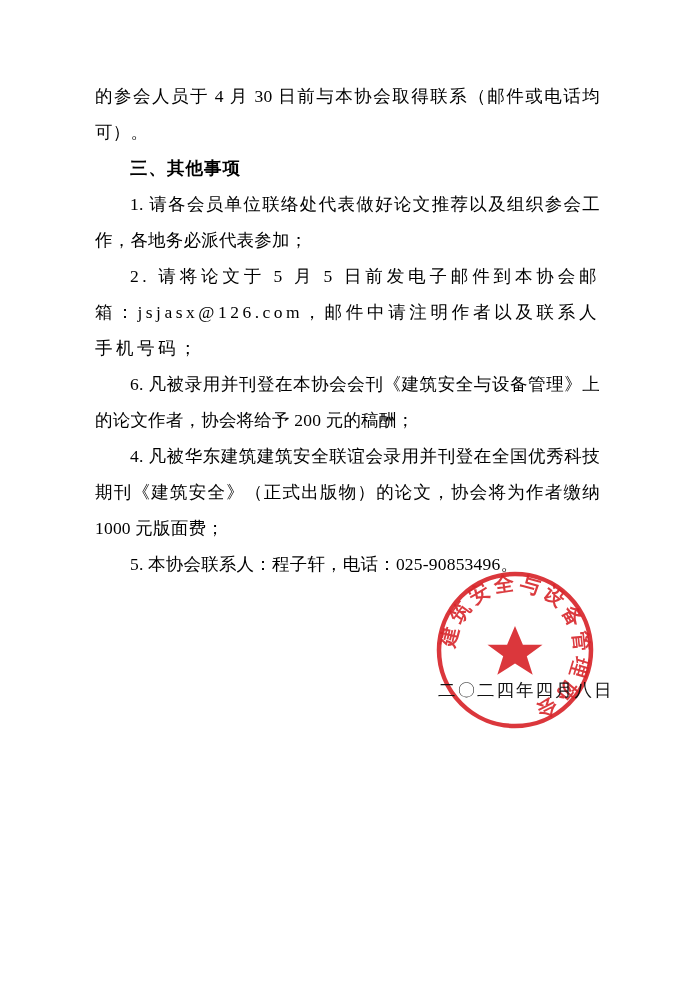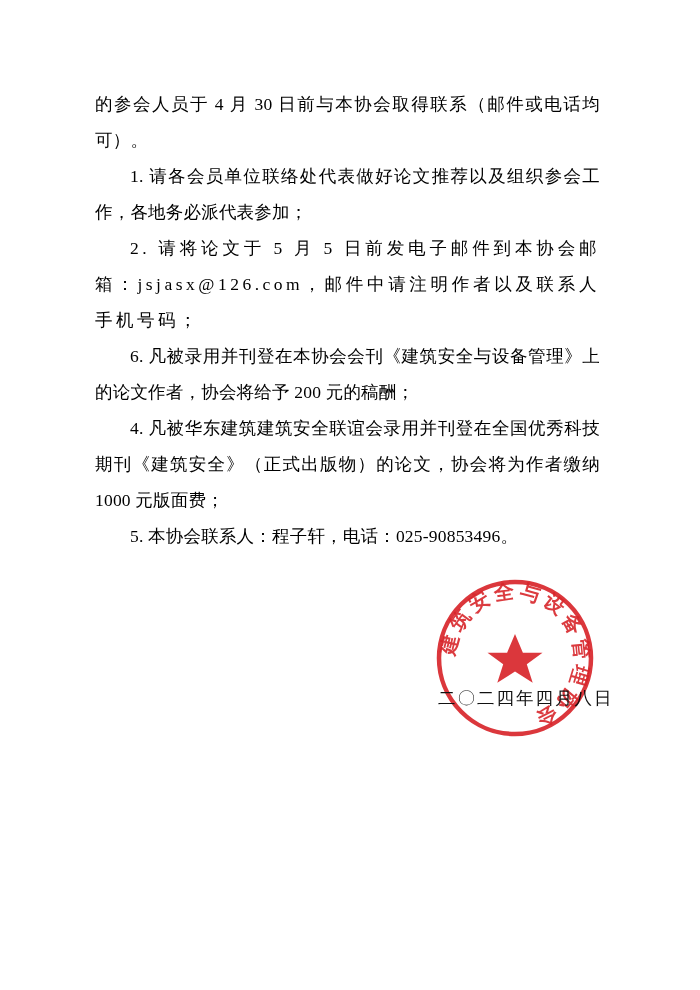--- a/index.html
+++ b/index.html
@@ -10,21 +10,21 @@
     width: 700px;
     height: 990px;
     background: #ffffff;
     font-family: "Liberation Serif", "DejaVu Serif", serif;
     color: #000000;
     position: relative;
     overflow: hidden;
   }
   .page {
     position: absolute;
-    left: 0; top: 8px;
+    left: 0; top: 0;
     width: 700px;
     height: 834px;
   }
   .content {
     position: absolute;
     left: 95px;
     top: 78px;
     width: 505px;
   }
   .para {
@@ -78,20 +78,21 @@
 </style>
 </head>
 <body>
 
 <div class="page">
 
   <div class="content">
 
     <p class="para">的参会人员于 4 月 30 日前与本协会取得联系（邮件或电话均可）。</p>
 
+    <p class="heading">三、其他事项</p>
 
     <p class="para indent">1. 请各会员单位联络处代表做好论文推荐以及组织参会工作，各地务必派代表参加；</p>
 
     <p class="para indent wide-space">2. 请将论文于 5 月 5 日前发电子邮件到本协会邮箱：jsjasx@126.com，邮件中请注明作者以及联系人手机号码；</p>
 
     <p class="para indent">6. 凡被录用并刊登在本协会会刊《建筑安全与设备管理》上的论文作者，协会将给予 200 元的稿酬；</p>
 
     <p class="para indent">4. 凡被华东建筑建筑安全联谊会录用并刊登在全国优秀科技期刊《建筑安全》（正式出版物）的论文，协会将为作者缴纳 1000 元版面费；</p>
 
     <p class="para indent">5. 本协会联系人：程子轩，电话：025-90853496。</p>

